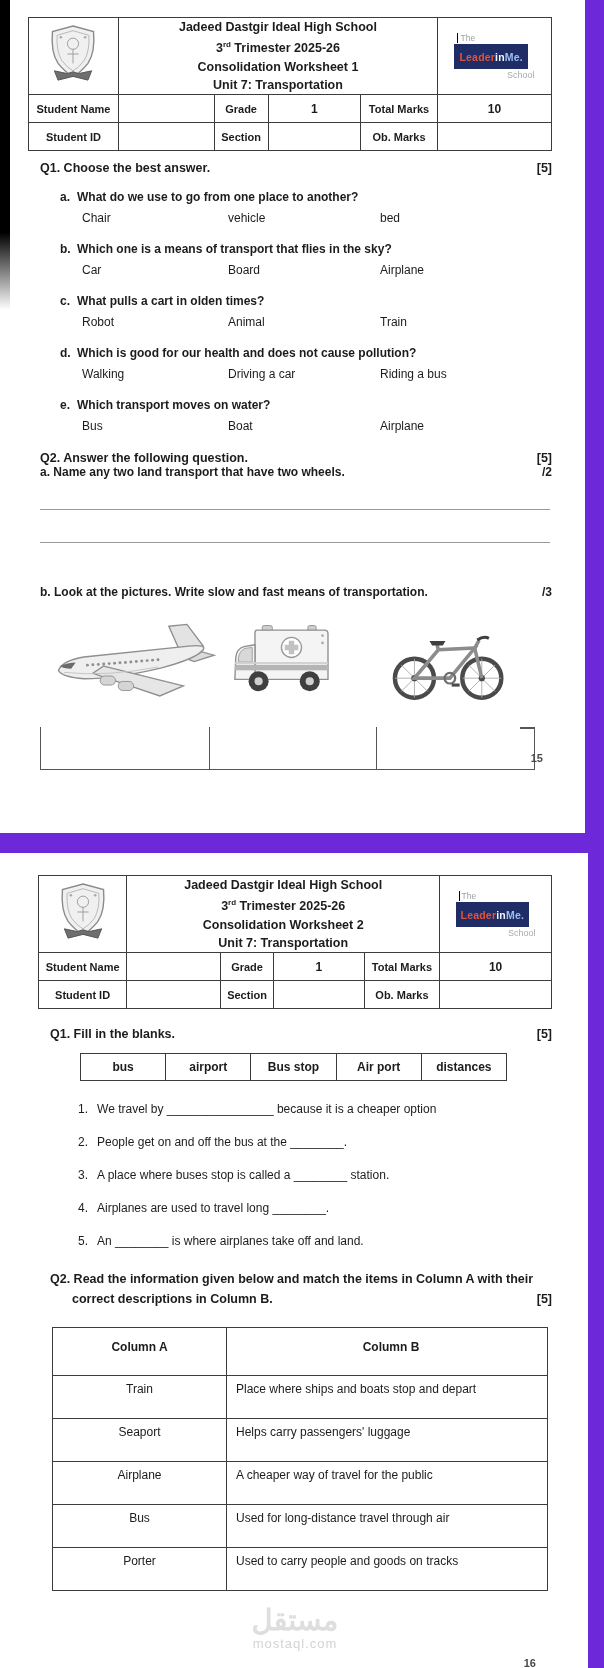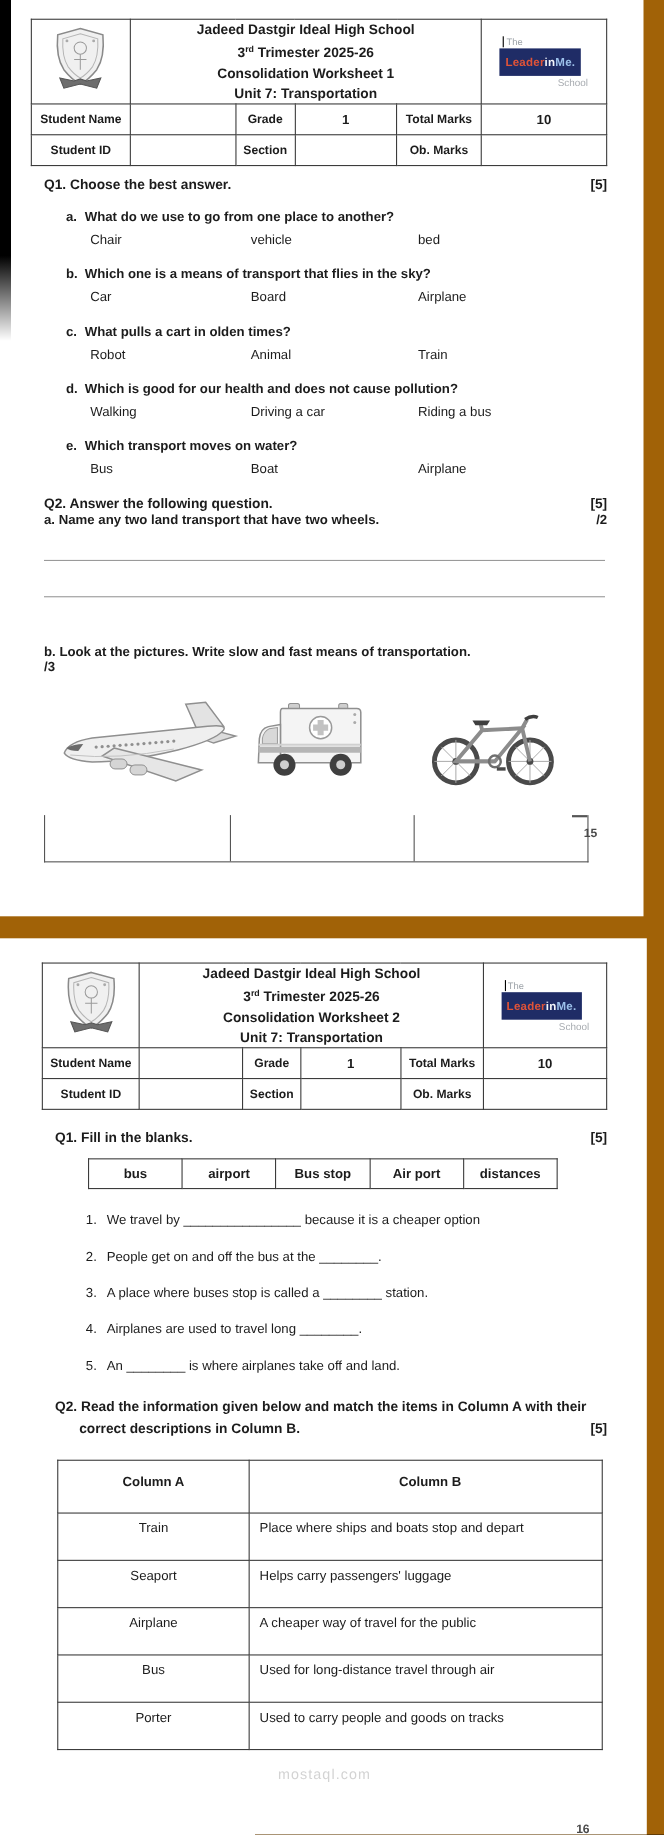--- a/index.html
+++ b/index.html
@@ -1,16 +1,16 @@
 <!DOCTYPE html>
 <html><head>
 <meta charset="utf-8">
 <style>
   html,body{margin:0;padding:0;background:#000;}
-  #canvas{position:relative;width:604px;height:1668px;background:#a16207;overflow:hidden;
+  #canvas{position:relative;width:604px;height:1668px;background:#6d28d9;overflow:hidden;
           font-family:"Liberation Sans",sans-serif;color:#1c1c1c;}
   .page{position:absolute;background:#fff;}
   #page1{left:0;top:0;width:585px;height:833px;}
   #page2{left:0;top:853px;width:588px;height:815px;}
   #corner-shadow{position:absolute;left:0;top:0;width:10px;height:310px;
     background:linear-gradient(to bottom,#000 75%,rgba(0,0,0,0));}
   .content1{padding:17px 33px 0 28px;}
   .content2{padding:22px 36px 0 38px;}
 
   
@@ -45,21 +45,21 @@
   .opt0{position:absolute;left:54px;}
   .opt1{position:absolute;left:200px;}
   .opt2{position:absolute;left:352px;}
 
   .q2head{margin-top:16px;}
   .parta{display:flex;justify-content:space-between;font-weight:bold;font-size:12px;
          padding-left:12px;}
   .ansline{margin:0 2px 0 12px;border-bottom:1.6px solid #9a9a9a;height:0;}
   .l1{margin-top:30px;} .l2{margin-top:32px;}
   .partb{display:flex;justify-content:space-between;font-weight:bold;font-size:12px;
-         padding-left:12px;margin-top:42px;flex-direction:column;}
+         padding-left:12px;margin-top:42px;}
 
   
   .picstrip{position:relative;height:104px;margin-top:4px;}
   .pic-air{position:absolute;left:25px;top:16px;}
   .pic-amb{position:absolute;left:202px;top:18px;}
   .pic-bike{position:absolute;left:363px;top:22px;}
 
   
   .ansbox{position:relative;margin-left:12px;width:493px;height:42px;margin-top:20px;
           border-left:1.6px solid #555;border-right:1.6px solid #555;border-bottom:1.6px solid #555;}
@@ -430,20 +430,21 @@
           <td class="cb">Used for long-distance travel through air</td>
         </tr>
         <tr>
           <td class="ca">Porter</td>
           <td class="cb">Used to carry people and goods on tracks</td>
         </tr>
       </tbody>
         </table>
 
       <div class="watermark">
+        <div class="wm-ar">مستقل</div>
         <div class="wm-dom">mostaql.com</div>
       </div>
 
     </div>
     <div class="pagenum">16</div>
   </div>
 
 </div>
 
 </body></html>

